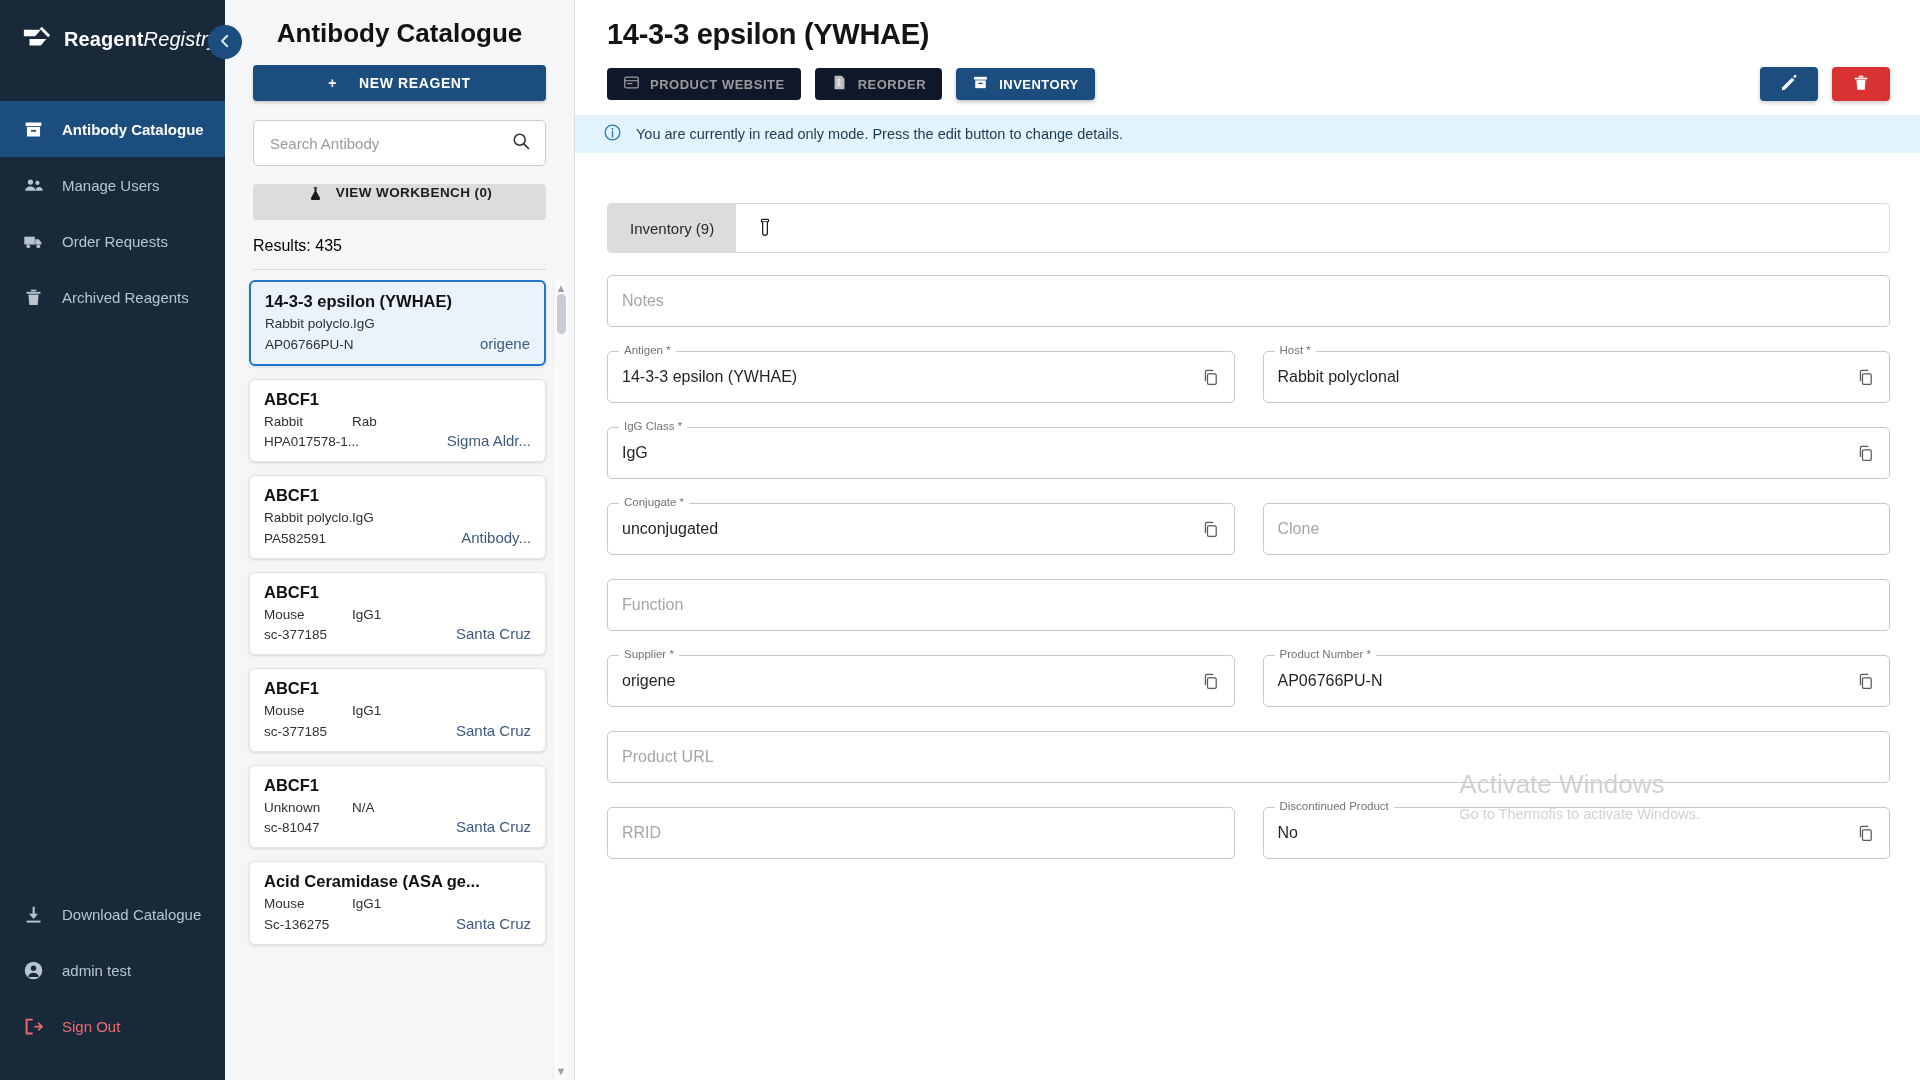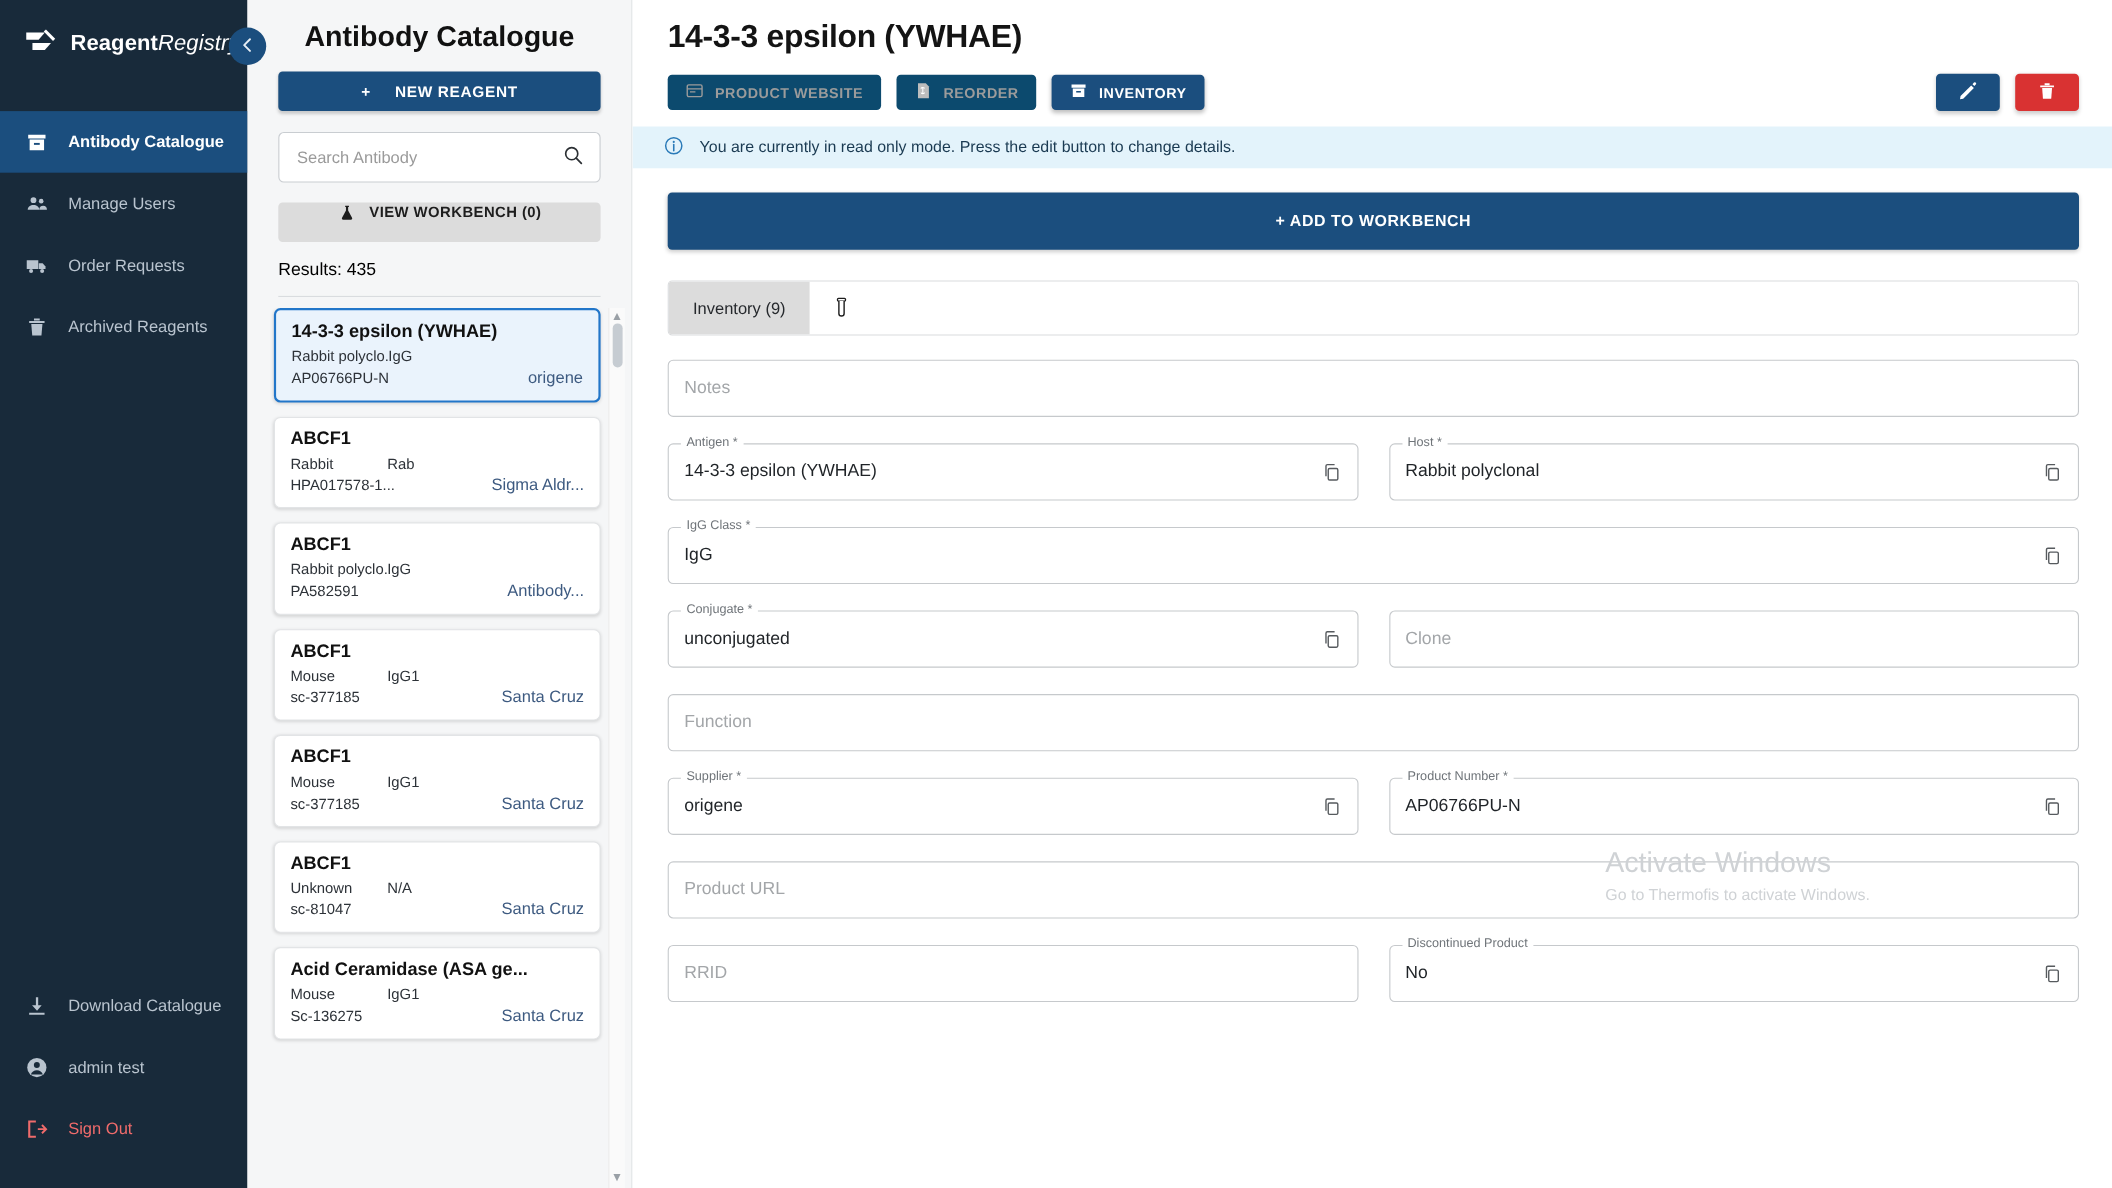--- a/index.html
+++ b/index.html
@@ -125,21 +125,21 @@
     border-radius: 5px; background: #c6ccd2;
   }
   .vscroll .arw { color: #9aa0a6; font-size: 11px; line-height: 1; padding: 3px 0; }
 
   
   .main { flex: 1; height: 1080px; background: #fff; overflow: hidden; position: relative; }
   .main-head { padding: 18px 30px 0 32px; }
   .page-title { font-size: 29px; font-weight: bold; color: #141414; letter-spacing: -.3px; }
   .head-row { display: flex; align-items: center; margin-top: 16px; }
   .chip {
-    height: 32px; border: none; border-radius: 4px; background: #0c4a6e;
+    height: 32px; border: none; border-radius: 4px; background: #0f172a;
     color: #9b9b9b; font-size: 13px; font-weight: bold; letter-spacing: .5px;
     display: flex; align-items: center; gap: 10px; padding: 0 16px;
     margin-right: 14px; cursor: pointer; font-family: inherit;
   }
   .chip.primary { background: #1b4e7e; color: #fff; box-shadow: 0 2px 4px rgba(0,0,0,.25); }
   .head-actions { margin-left: auto; display: flex; gap: 14px; }
   .icon-btn {
     width: 58px; height: 34px; border: none; border-radius: 4px;
     display: flex; align-items: center; justify-content: center; cursor: pointer;
     box-shadow: 0 2px 4px rgba(0,0,0,.2);
@@ -474,21 +474,20 @@
         <svg viewBox="0 0 24 24" width="19" height="19">
             <circle cx="12" cy="12" r="9.3" stroke="#2a7ab8" stroke-width="1.7" fill="none"></circle>
             <circle cx="12" cy="7.6" r="1.2" fill="#2a7ab8"></circle>
             <path d="M12 10.6v7" stroke="#2a7ab8" stroke-width="1.8" stroke-linecap="round"></path>
           </svg>
       </span>
       <span>You are currently in read only mode. Press the edit button to change details.</span>
     </div>
 
     <div class="main-body">
-      <button class="btn-addwb">+ ADD TO WORKBENCH</button>
 
       <div class="tabbar">
         <div class="tab">Inventory (9)</div>
         <div class="tab-icon">
           <svg viewBox="0 0 24 24" width="22" height="24">
               <rect x="8" y="2.5" width="8" height="2.6" rx="1" stroke="#1d1d1d" stroke-width="1.3" fill="#fff"></rect>
               <path d="M9.4 5.1v12.3a2.6 2.6 0 0 0 5.2 0V5.1" stroke="#1d1d1d" stroke-width="1.4" fill="#fff"></path>
             </svg>
         </div>
       </div>

